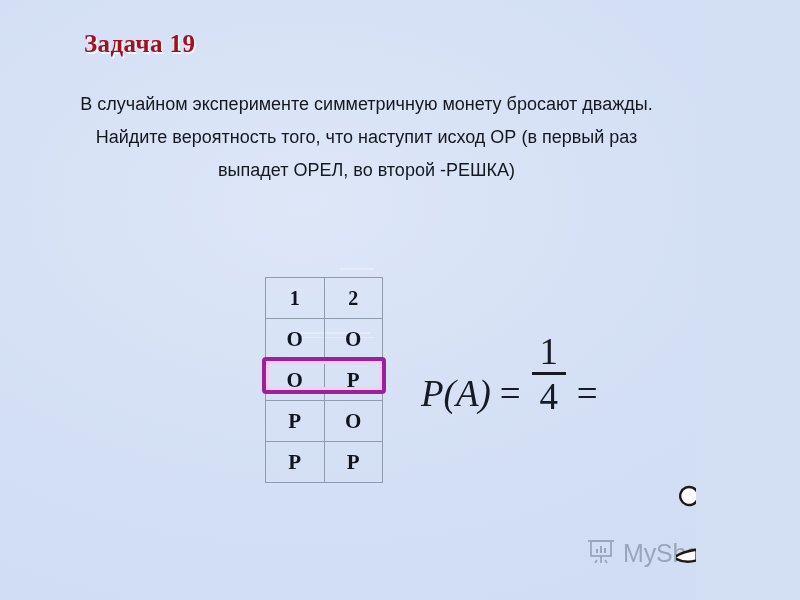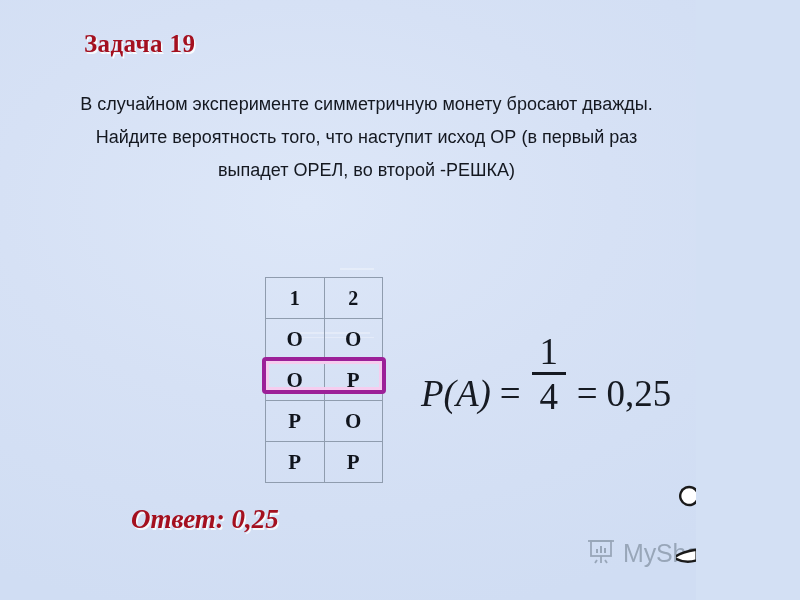--- a/index.html
+++ b/index.html
@@ -222,24 +222,22 @@
 
   <div id="formula">
     <span class="pa">P(A)</span>
     <span class="eq">=</span>
     <span class="fraction">
       <span class="num">1</span>
       <span class="bar"></span>
       <span class="den">4</span>
     </span>
     <span class="eq">=</span>
-    <span class="result">0,25</span>
   </div>
 
-  <div id="answer">Ответ: 0,25</div>
 
   <div id="watermark">
     <span class="wm-icon">
       <svg width="30" height="30" viewBox="0 0 30 30" fill="none" stroke="#5c6b7a" stroke-width="1.8">
         <rect x="5" y="5" width="20" height="15"></rect>
         <line x1="2" y1="5" x2="28" y2="5"></line>
         <line x1="15" y1="20" x2="15" y2="24"></line>
         <line x1="9" y1="27" x2="11" y2="24"></line>
         <line x1="21" y1="27" x2="19" y2="24"></line>
         <line x1="15" y1="24" x2="15" y2="27"></line>

